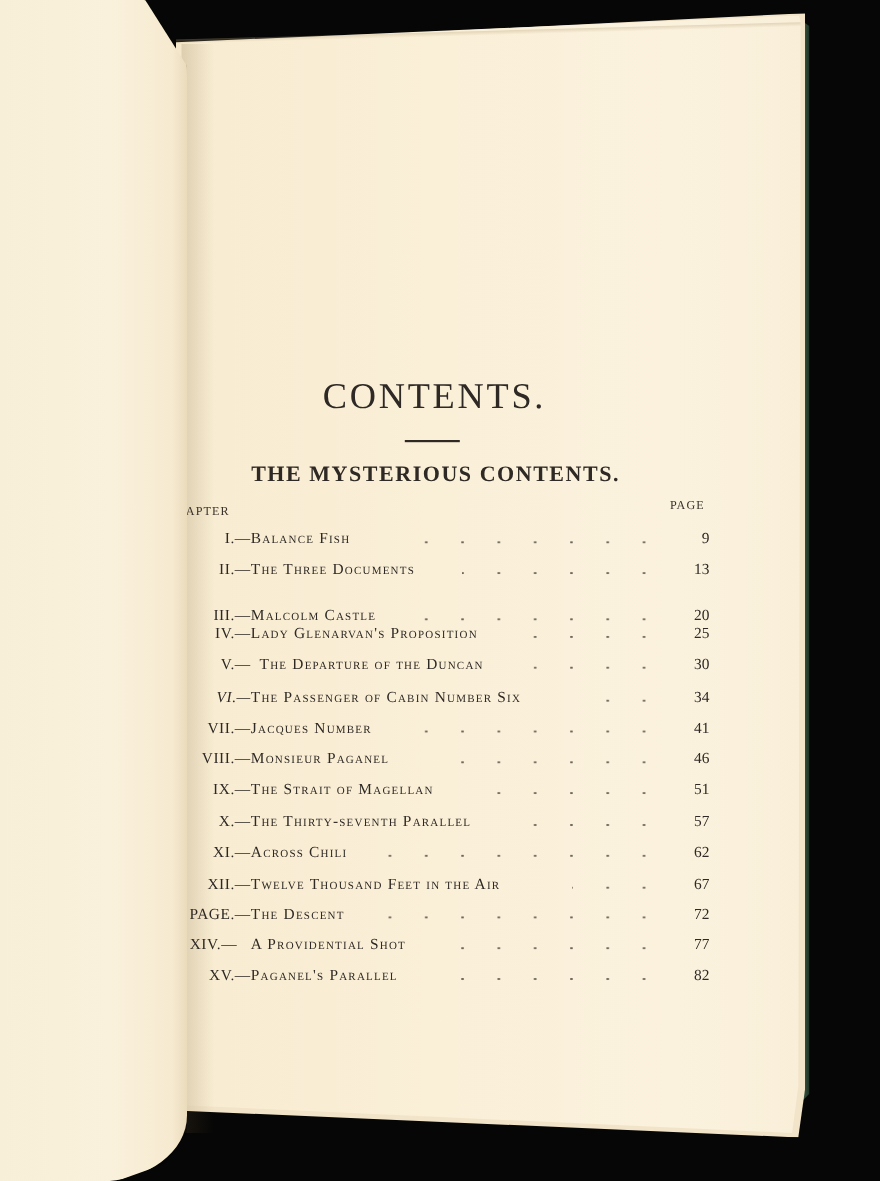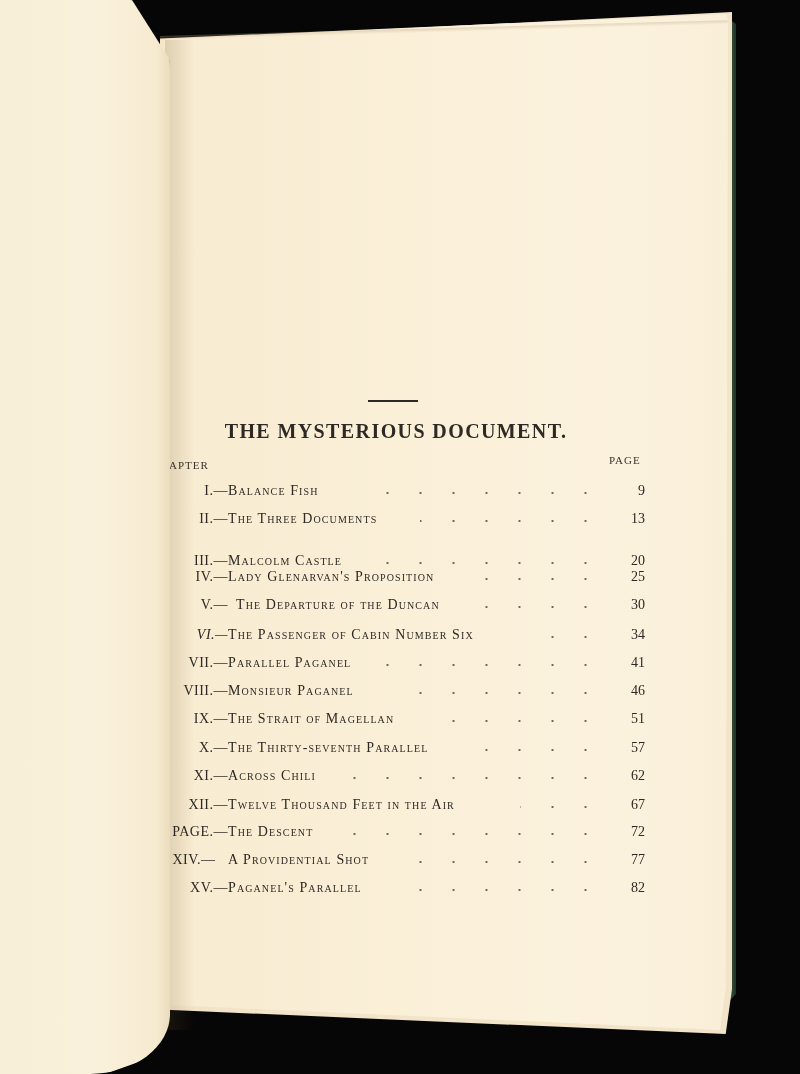--- a/index.html
+++ b/index.html
@@ -184,22 +184,23 @@
 <body>
 
 <div class="scene">
   <div class="cover-edge"></div>
   <div class="page-stack"></div>
   <div class="right-page"></div>
   <div class="page-shadow-top"></div>
   <div class="gutter-shade"></div>
 
   <div class="content">
+    <h1 class="title">CONTENTS.</h1>
     <div class="rule"></div>
-    <h2 class="subtitle">THE MYSTERIOUS DOCUMENT.</h2>
+    <h2 class="subtitle">THE MYSTERIOUS CONTENTS.</h2>
     <div class="col-head chapter">HAPTER</div>
     <div class="col-head page">PAGE</div>
 
     <ol class="toc">
       <li class="toc-row" style="top:483px;">
         <span class="toc-num" style="left:0;width:68px;">I.—</span>
         <span class="toc-title" style="left:68px;">Balance Fish</span>
         <span class="toc-leader" style="left:200px;width:242px;"></span>
         <span class="toc-page">9</span>
       </li>
@@ -228,21 +229,21 @@
         <span class="toc-page">30</span>
       </li>
       <li class="toc-row" style="top:627px;">
         <span class="toc-num" style="left:0;width:68px;font-style:italic;">VI.—</span>
         <span class="toc-title" style="left:68px;">The Passenger of Cabin Number Six</span>
         <span class="toc-leader" style="left:365px;width:77px;"></span>
         <span class="toc-page">34</span>
       </li>
       <li class="toc-row" style="top:655px;">
         <span class="toc-num" style="left:0;width:68px;">VII.—</span>
-        <span class="toc-title" style="left:68px;">Parallel Paganel</span>
+        <span class="toc-title" style="left:68px;">Jacques Number</span>
         <span class="toc-leader" style="left:200px;width:242px;"></span>
         <span class="toc-page">41</span>
       </li>
       <li class="toc-row" style="top:683px;">
         <span class="toc-num" style="left:0;width:68px;">VIII.—</span>
         <span class="toc-title" style="left:68px;">Monsieur Paganel</span>
         <span class="toc-leader" style="left:230px;width:212px;"></span>
         <span class="toc-page">46</span>
       </li>
       <li class="toc-row" style="top:711px;">

